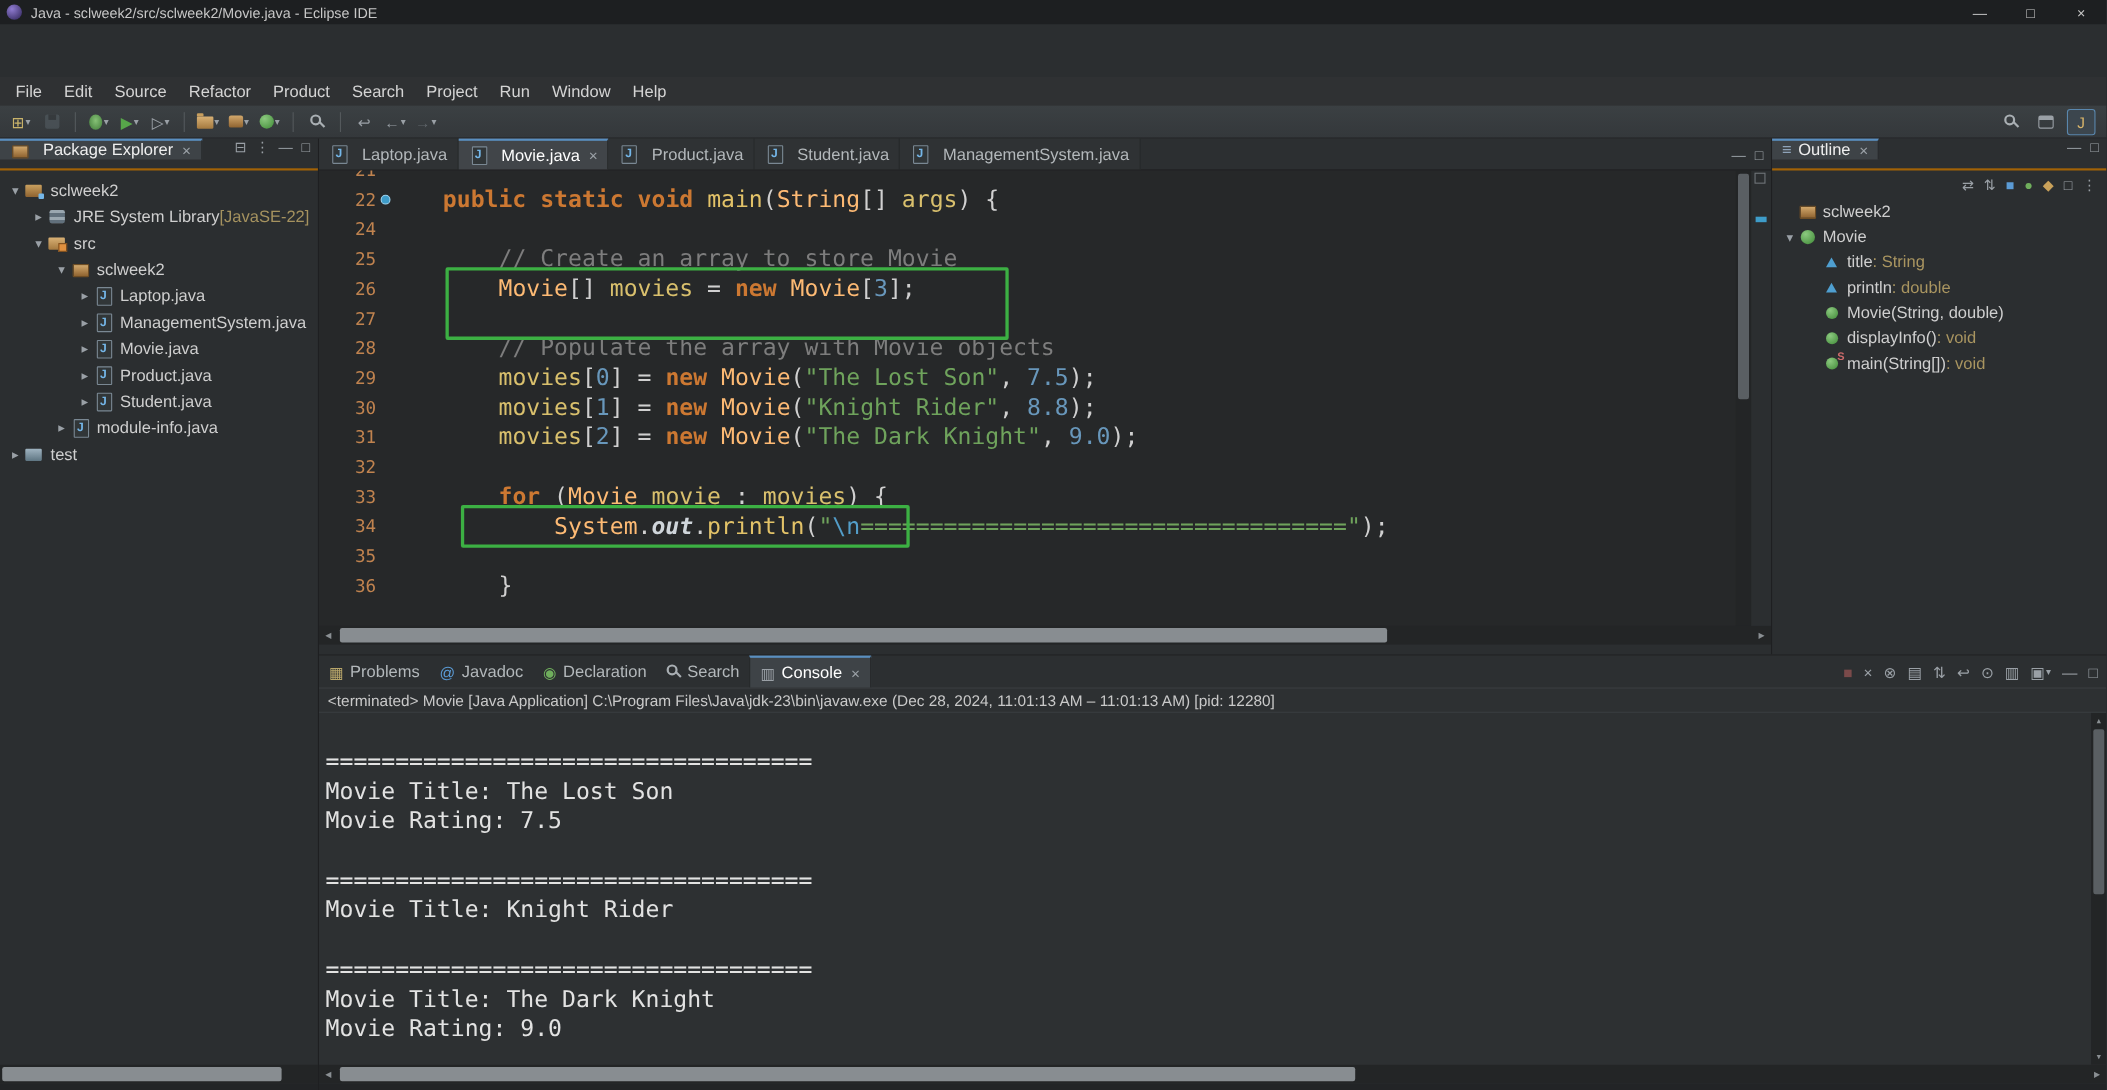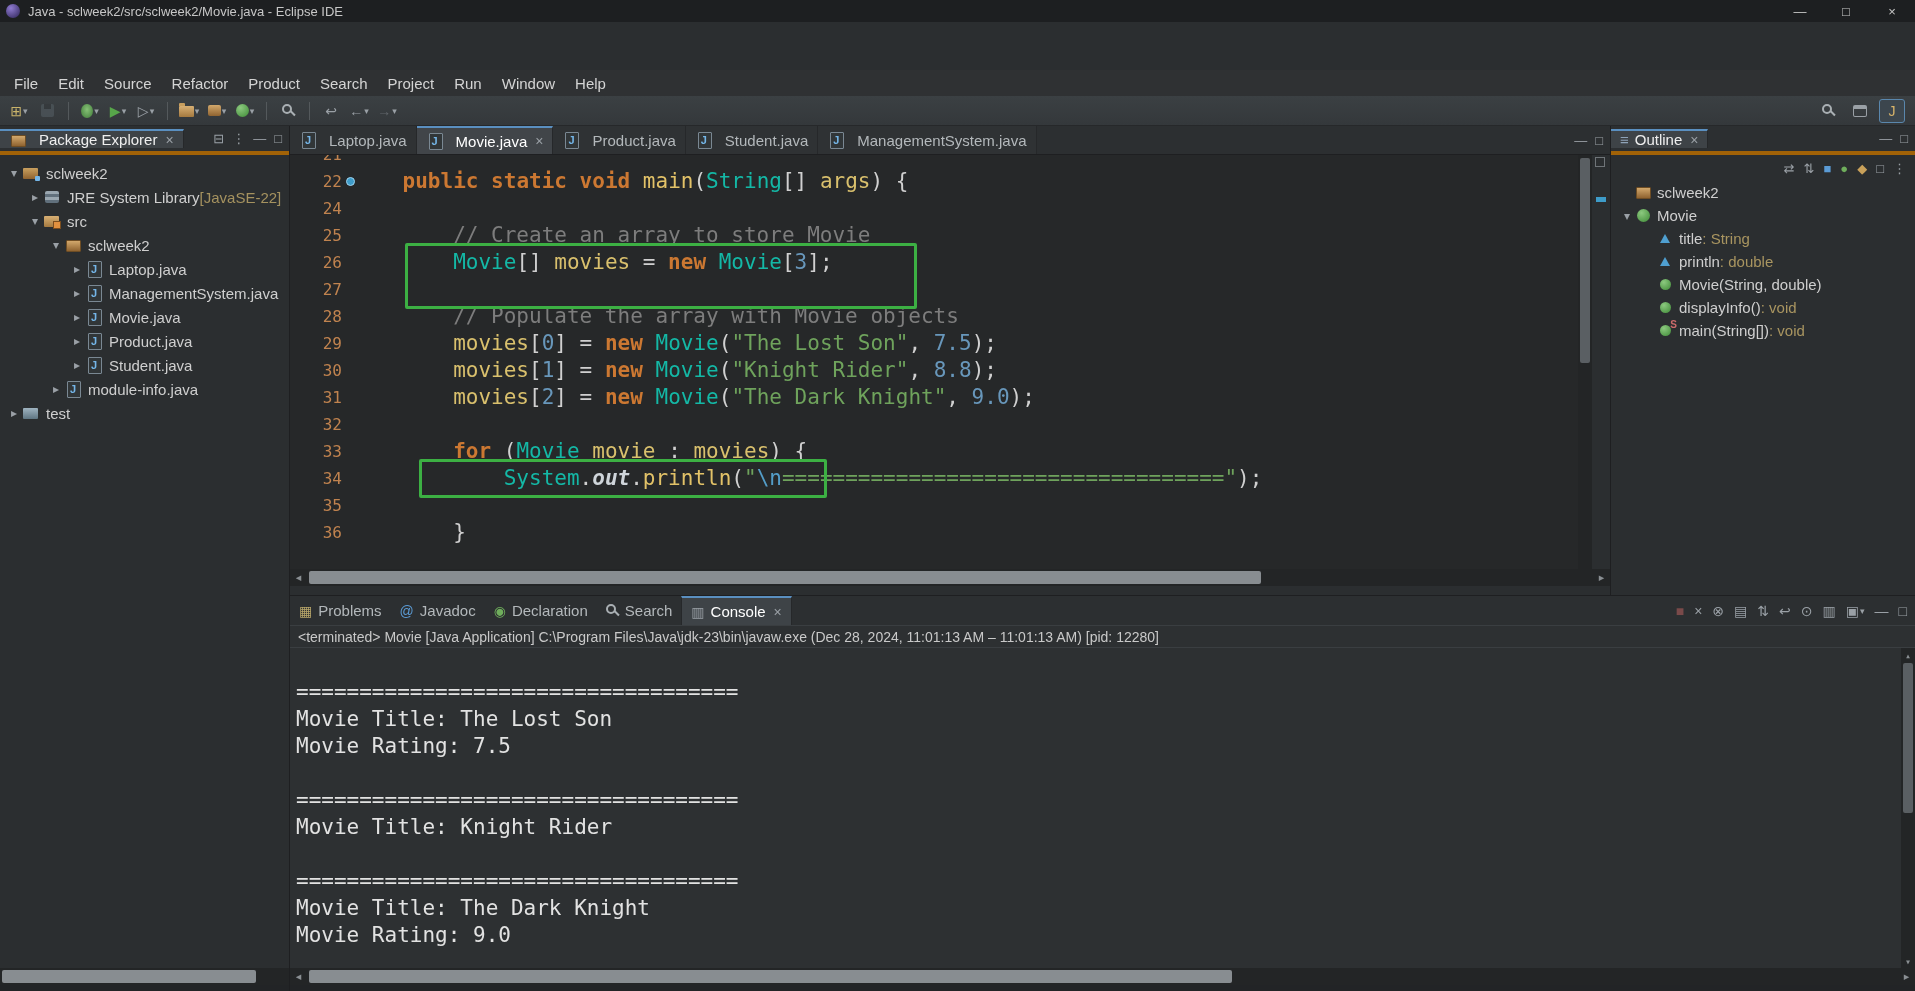--- a/index.html
+++ b/index.html
@@ -45,21 +45,21 @@
     background:radial-gradient(circle at 35% 30%, #8cc97f, #3e8a36); }
   .csi-mag { width:10px; height:10px; border:2px solid #a9afb3; border-radius:50%; margin:-3px 3px 0 0; }
   .csi-mag::after { content:""; position:absolute; width:7px; height:2px; background:#a9afb3;
     transform:rotate(45deg); right:-6px; bottom:-2px; }
   .csi-persp { width:14px; height:12px; border:1px solid #9aa0a6; border-top:4px solid #9aa0a6; border-radius:2px; }
 
   
   .workbench { flex:1; display:flex; min-height:0; }
 
   
-  .view-header { height:29px; background:#2c2f31; border-bottom:4px solid #a16207; display:flex; align-items:center; flex:none; }
+  .view-header { height:29px; background:#2c2f31; border-bottom:2px solid #a16207; display:flex; align-items:flex-start; flex:none; }
   .vtab { display:flex; align-items:center; gap:6px; padding:0 9px; font-size:15px; color:#eee;
     background:#3e4347; border-right:1px solid #26282a; border-top:2px solid #5a8fc0; }
   .tclose { color:#9aa0a6; font-size:14px; margin-left:2px; }
   .header-icons { margin-left:auto; display:flex; align-items:center; gap:8px; padding-right:7px;
     color:#9aa0a6; font-size:13px; }
   .hicon { display:flex; align-items:center; }
 
   
   .explorer { width:290px; flex:none; display:flex; flex-direction:column; background:#2b2e30;
     border-right:1px solid #1e1f21; }
@@ -103,21 +103,21 @@
   .cl { display:flex; height:27px; line-height:27px; font-family:"DejaVu Sans Mono", monospace;
     font-size:21px; white-space:pre; position:relative; }
   .cl .ruler { width:16px; flex:none; position:relative; }
   .task-mark { position:absolute; left:3px; top:8px; width:9px; height:11px;
     background:linear-gradient(#6f93b2,#49657e); border:1px solid #8fb3d2; border-radius:2px; }
   .cl .lnum { width:36px; flex:none; text-align:right; color:#c0834f; font-size:16px; }
   .ldot { position:absolute; left:56px; top:9px; width:9px; height:9px; border-radius:50%;
     background:#3e9cc9; border:1px solid #9fd4ef; }
   .cl .ltext { padding-left:10px; }
   .t-kw { color:#cc7832; font-weight:bold; }
-  .t-ty { color:#14b8a6; }
+  .t-ty { color:#fdba74; }
   .t-va { color:#d9c06d; }
   .t-me { color:#e2c268; }
   .t-nu { color:#6897bb; }
   .t-st { color:#6fa35c; }
   .t-es { color:#539dc8; }
   .t-co { color:#7d7d7d; }
   .t-cob { color:#7d7d7d; font-weight:bold; }
   .t-pl { color:#d0d0d0; }
   .t-fs { color:#cfd5da; font-style:italic; font-weight:bold; }
   .hlbox { position:absolute; border:3px solid #3cb043; border-radius:2px; pointer-events:none; }

